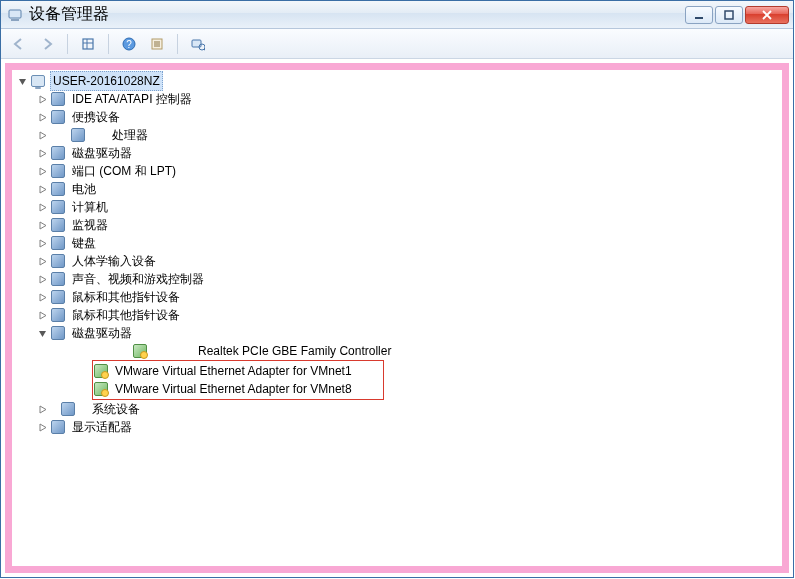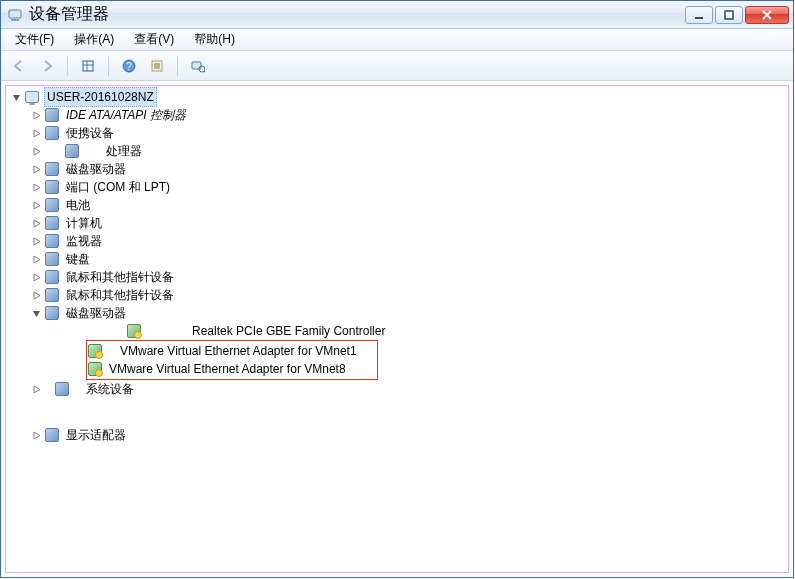--- a/index.html
+++ b/index.html
@@ -88,21 +88,21 @@
   .tb-sep {
     width:1px;height:20px;background:#c7d2e0;margin:0 4px;
   }
   
   .content {
     flex:1;
     padding: 4px;
     overflow:auto;
   }
   .tree-pane {
-    border:1px solid #f9a8d4;
+    border:7px solid #f9a8d4;
     height:100%;
     overflow:auto;
     background:#fff;
     padding: 2px 0 2px 2px;
   }
   .tree-node { white-space: nowrap; }
   .row {
     display:flex;
     align-items:center;
     height:18px;
@@ -183,26 +183,20 @@
           </svg>
       </div>
       <div class="win-btn close">
         <svg width="12" height="10">
             <path d="M2 1 L10 9 M10 1 L2 9" stroke="#fff" stroke-width="1.8"></path>
           </svg>
       </div>
     </div>
   </div>
 
-  <div class="menubar">
-    <div class="menu-item">文件(F)</div>
-    <div class="menu-item">操作(A)</div>
-    <div class="menu-item">查看(V)</div>
-    <div class="menu-item">帮助(H)</div>
-  </div>
 
   <div class="toolbar">
     <div class="tb-btn">
       <svg width="14" height="14">
           <path d="M9 2 L3 7 L9 12" fill="none" stroke="#a0b4cc" stroke-width="2"></path>
         </svg>
     </div>
     <div class="tb-btn">
       <svg width="14" height="14">
           <path d="M5 2 L11 7 L5 12" fill="none" stroke="#a0b4cc" stroke-width="2"></path>
@@ -252,21 +246,21 @@
               </svg>
           </span>
           <span class="node-icon">
               <span class="pc-icon"></span>
             </span>
           <span class="label">USER-20161028NZ</span>
         </div>
 
         <div class="children" id="categories-container">
             <div class="tree-node">
-              <div class="row" style="padding-left: 20px; font-style: italic;">
+              <div class="row" style="padding-left: 20px;">
                 <span class="toggle">
                   <svg width="9" height="9">
                     <path d="M2 1 L8 4.5 L2 8 Z" fill="none" stroke="#808080" stroke-width="1"></path>
                   </svg>
                 </span>
                 <span class="node-icon">
                   <span class="dev-icon"></span>
                 </span>
                 <span class="label">IDE ATA/ATAPI 控制器</span>
               </div>
@@ -366,20 +360,46 @@
               <div class="row" style="padding-left: 20px;">
                 <span class="toggle">
                   <svg width="9" height="9">
                     <path d="M2 1 L8 4.5 L2 8 Z" fill="none" stroke="#808080" stroke-width="1"></path>
                   </svg>
                 </span>
                 <span class="node-icon">
                   <span class="dev-icon"></span>
                 </span>
                 <span class="label">键盘</span>
+              </div>
+            </div>
+            <div class="tree-node">
+              <div class="row" style="padding-left: 20px;">
+                <span class="toggle">
+                  <svg width="9" height="9">
+                    <path d="M2 1 L8 4.5 L2 8 Z" fill="none" stroke="#808080" stroke-width="1"></path>
+                  </svg>
+                </span>
+                <span class="node-icon">
+                  <span class="dev-icon"></span>
+                </span>
+                <span class="label">人体学输入设备</span>
+              </div>
+            </div>
+            <div class="tree-node">
+              <div class="row" style="padding-left: 20px;">
+                <span class="toggle">
+                  <svg width="9" height="9">
+                    <path d="M2 1 L8 4.5 L2 8 Z" fill="none" stroke="#808080" stroke-width="1"></path>
+                  </svg>
+                </span>
+                <span class="node-icon">
+                  <span class="dev-icon"></span>
+                </span>
+                <span class="label">声音、视频和游戏控制器</span>
               </div>
             </div>
             <div class="tree-node">
               <div class="row" style="padding-left: 20px;">
                 <span class="toggle">
                   <svg width="9" height="9">
                     <path d="M2 1 L8 4.5 L2 8 Z" fill="none" stroke="#808080" stroke-width="1"></path>
                   </svg>
                 </span>
                 <span class="node-icon">
@@ -414,21 +434,21 @@
                 <span class="label">磁盘驱动器</span>
               </div>
               <div class="row" style="padding-left: 58px; gap: 44px;">
                 <span class="toggle"></span>
                 <span class="node-icon">
                   <span class="net-icon"></span>
                 </span>
                 <span class="label">Realtek PCIe GBE Family Controller</span>
               </div>
               <div class="highlight-box">
-                <div class="row" style="padding-left: 0px; gap: 11px;">
+                <div class="row" style="padding-left: 0px;">
                   <span class="node-icon">
                     <span class="net-icon"></span>
                   </span>
                   <span class="label">VMware Virtual Ethernet Adapter for VMnet1</span>
                 </div>
                 <div class="row" style="padding-left: 0px;">
                   <span class="node-icon">
                     <span class="net-icon"></span>
                   </span>
                   <span class="label">VMware Virtual Ethernet Adapter for VMnet8</span>
@@ -442,21 +462,21 @@
                     <path d="M2 1 L8 4.5 L2 8 Z" fill="none" stroke="#808080" stroke-width="1"></path>
                   </svg>
                 </span>
                 <span class="node-icon">
                   <span class="dev-icon"></span>
                 </span>
                 <span class="label">系统设备</span>
               </div>
             </div>
             <div class="tree-node">
-              <div class="row" style="padding-left: 20px; margin-top: 28px;">
+              <div class="row" style="padding-left: 20px;">
                 <span class="toggle">
                   <svg width="9" height="9">
                     <path d="M2 1 L8 4.5 L2 8 Z" fill="none" stroke="#808080" stroke-width="1"></path>
                   </svg>
                 </span>
                 <span class="node-icon">
                   <span class="dev-icon"></span>
                 </span>
                 <span class="label">显示适配器</span>
               </div>

